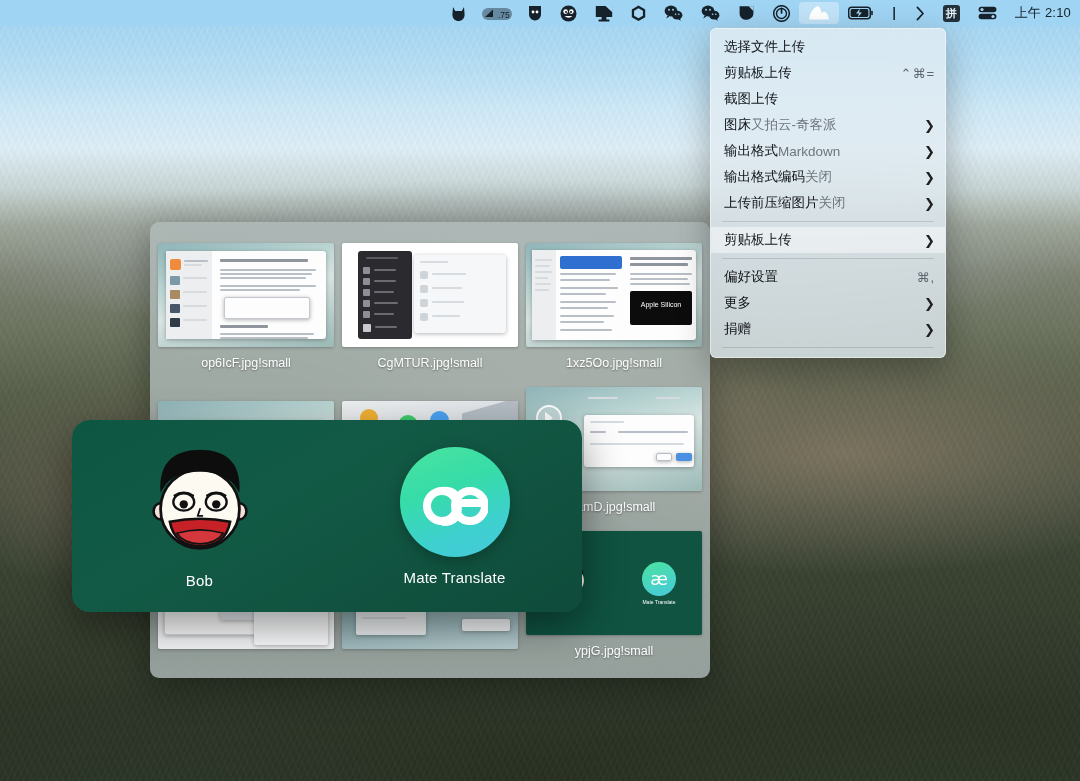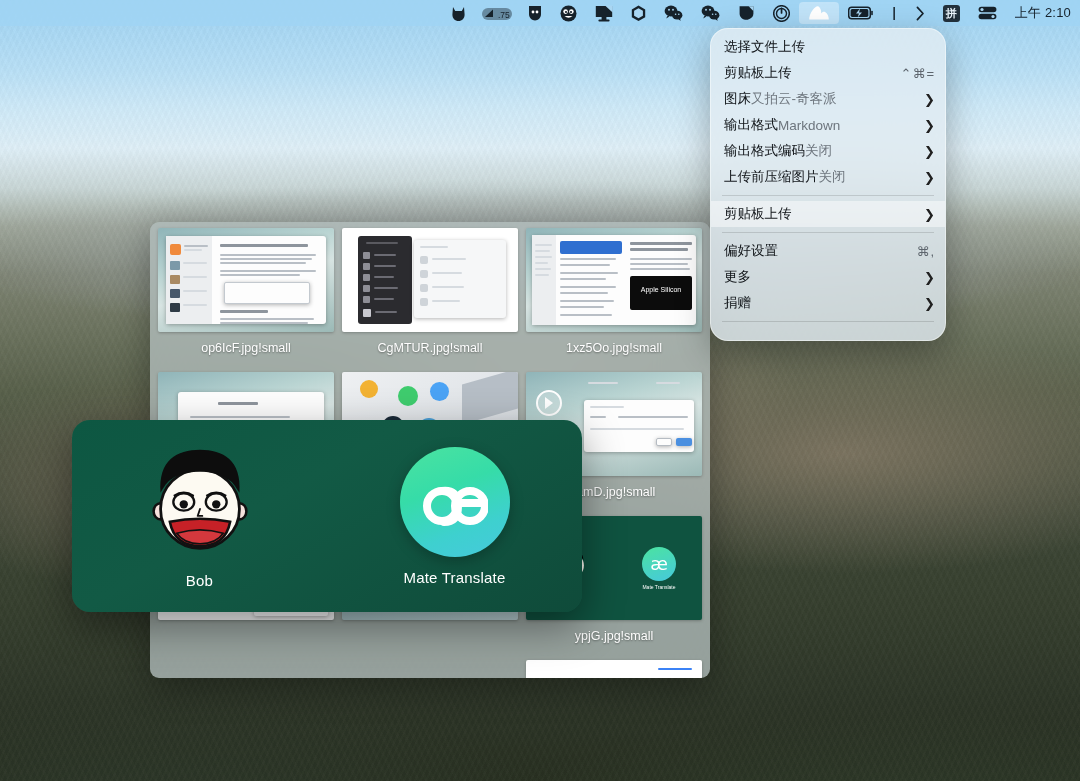--- a/index.html
+++ b/index.html
@@ -96,21 +96,21 @@
     border-radius: 9px;
     box-shadow: 0 10px 34px rgba(0,0,0,0.33);
     overflow: hidden;
     display: grid;
     grid-template-columns: repeat(3, 1fr);
     grid-auto-rows: 142px;
     padding: 6px 4px;
     gap: 2px 0;
     z-index: 20;
   }
-  .gcell { display: flex; flex-direction: column; align-items: center; justify-content: flex-start; }
+  .gcell { display: flex; flex-direction: column; align-items: center; justify-content: flex-end; }
   .gthumb {
     width: 176px; height: 104px;
     border-radius: 2px;
     overflow: hidden;
     position: relative;
     background: #d8dfe2;
     box-shadow: 0 1px 3px rgba(0,0,0,.25);
   }
   .gcap {
     margin-top: 9px;
@@ -156,24 +156,24 @@
     box-shadow: 0 4px 14px rgba(0,0,0,.25);
   }
 
   
   #upic-menu {
     position: absolute;
     left: 710px; top: 28px;
     width: 236px;
     background: rgba(226,236,243,0.80);
     backdrop-filter: blur(30px);
-    border-radius: 18px;
+    border-radius: 6px;
     border: 0.5px solid rgba(255,255,255,0.45);
     box-shadow: 0 12px 34px rgba(0,0,0,0.30);
-    padding: 5px 0 13px 0;
+    padding: 5px 0 4px 0;
     z-index: 50;
     font-size: 13.5px;
     color: #101418;
   }
   .mrow {
     display:flex; align-items:center;
     height: 26px;
     padding: 0 10px 0 13px;
     position: relative;
   }
@@ -559,20 +559,23 @@
     <div class="mrow">
       <span class="mlabel">选择文件上传</span>
     </div>
 
     <div class="mrow">
       <span class="mlabel">剪贴板上传</span>
       <span class="mspacer"></span>
       <span class="mshort">⌃⌘=</span>
     </div>
 
+    <div class="mrow">
+      <span class="mlabel">截图上传</span>
+    </div>
 
     <div class="mrow">
       <span class="mlabel">图床</span>
       <span class="mvalue">又拍云-奇客派</span>
       <span class="mspacer"></span>
       <span class="mchev">❯</span>
     </div>
 
     <div class="mrow">
       <span class="mlabel">输出格式</span>

